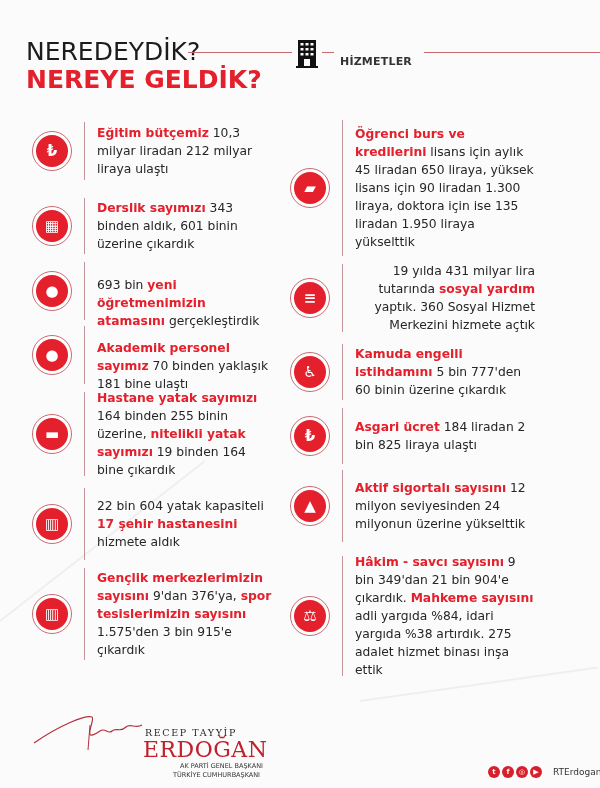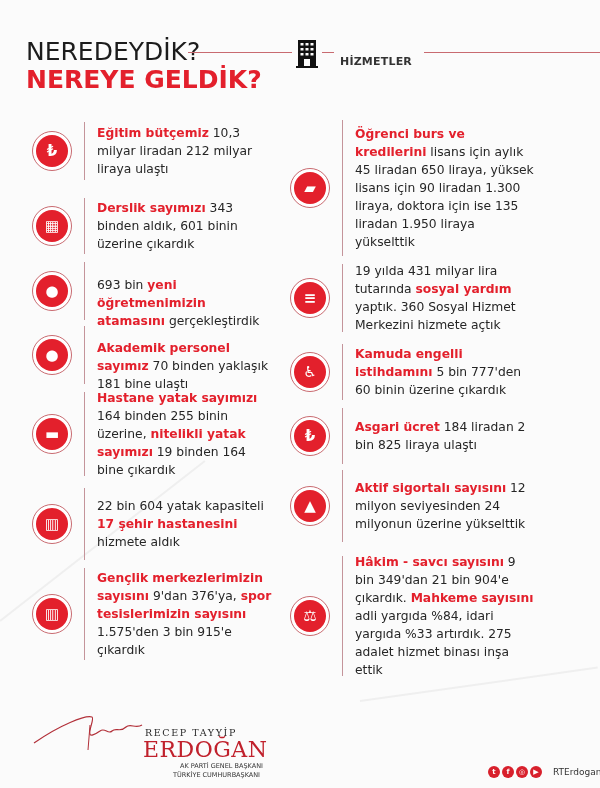--- a/index.html
+++ b/index.html
@@ -120,21 +120,21 @@
         <div class="icon-core">▰</div>
       </div>
       <div class="vbar"></div>
       <div class="txt" style="width: 180px;"><b>Öğrenci burs ve kredilerini</b><span> lisans için aylık 45 liradan 650 liraya, yüksek lisans için 90 liradan 1.300 liraya, doktora için ise 135 liradan 1.950 liraya yükselttik</span></div>
     </div>
     <div class="item" style="left: 290px; top: 264px; height: 68px;">
       <div class="icon-ring">
         <div class="icon-core">≡</div>
       </div>
       <div class="vbar"></div>
-      <div class="txt" style="width: 180px;"><span>19 yılda 431 milyar lira tutarında </span><b>sosyal yardım</b><span> yaptık. 360 Sosyal Hizmet Merkezini hizmete açtık</span></div>
+      <div class="txt" style="width: 180px; text-align: right;"><span>19 yılda 431 milyar lira tutarında </span><b>sosyal yardım</b><span> yaptık. 360 Sosyal Hizmet Merkezini hizmete açtık</span></div>
     </div>
     <div class="item" style="left: 290px; top: 344px; height: 56px;">
       <div class="icon-ring">
         <div class="icon-core">♿</div>
       </div>
       <div class="vbar"></div>
       <div class="txt" style="width: 180px;"><b>Kamuda engelli istihdamını</b><span> 5 bin 777'den 60 binin üzerine çıkardık</span></div>
     </div>
     <div class="item" style="left: 290px; top: 408px; height: 56px;">
       <div class="icon-ring">
@@ -148,21 +148,21 @@
         <div class="icon-core">▲</div>
       </div>
       <div class="vbar"></div>
       <div class="txt" style="width: 180px;"><b>Aktif sigortalı sayısını</b><span> 12 milyon seviyesinden 24 milyonun üzerine yükselttik</span></div>
     </div>
     <div class="item" style="left: 290px; top: 556px; height: 120px;">
       <div class="icon-ring">
         <div class="icon-core">⚖</div>
       </div>
       <div class="vbar"></div>
-      <div class="txt" style="width: 180px;"><b>Hâkim - savcı sayısını</b><span> 9 bin 349'dan 21 bin 904'e çıkardık. </span><b>Mahkeme sayısını</b><span> adli yargıda %84, idari yargıda %33 artırdık. 275 adalet hizmet binası inşa ettik</span></div>
+      <div class="txt" style="width: 180px;"><b>Hâkim - savcı sayısını</b><span> 9 bin 349'dan 21 bin 904'e çıkardık. </span><b>Mahkeme sayısını</b><span> adli yargıda %84, idari yargıda %38 artırdık. 275 adalet hizmet binası inşa ettik</span></div>
     </div>
   </div>
 
 <div class="sig">
   <svg class="scribble" width="120" height="50" viewBox="0 0 120 50">
     <path d="M4 38 C30 20, 55 10, 62 12 C66 14, 50 40, 70 26 C75 22, 78 30, 82 26 C86 22, 90 28, 96 22 C100 18, 106 24, 112 20" stroke="#b23039" stroke-width="1.2" fill="none"></path>
     <path d="M60 20 L58 45" stroke="#b23039" stroke-width="1" fill="none"></path>
   </svg>
   <div class="sig-name1">RECEP TAYYİP</div>
   <div class="sig-name2">ERDOĞAN</div>

